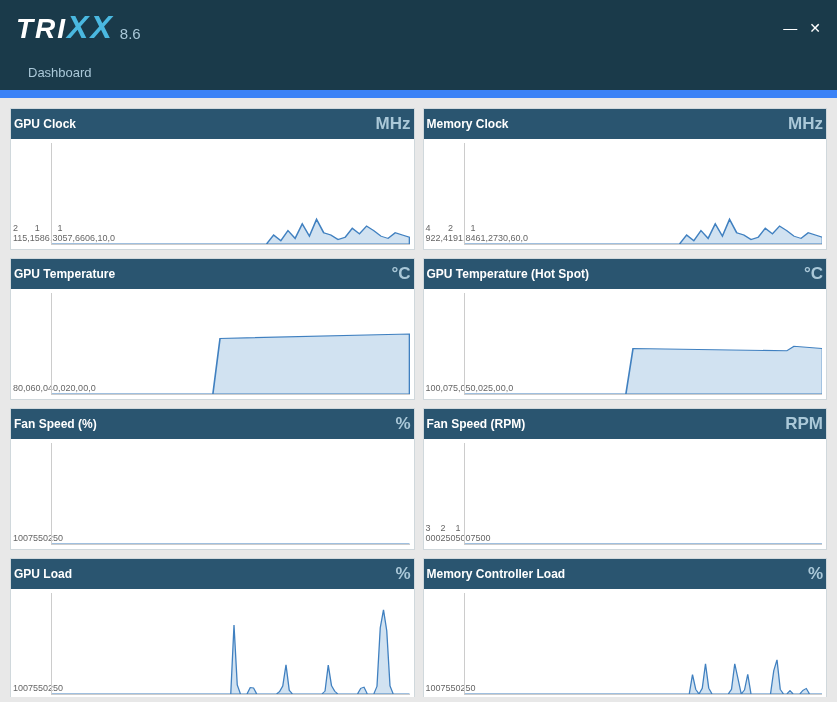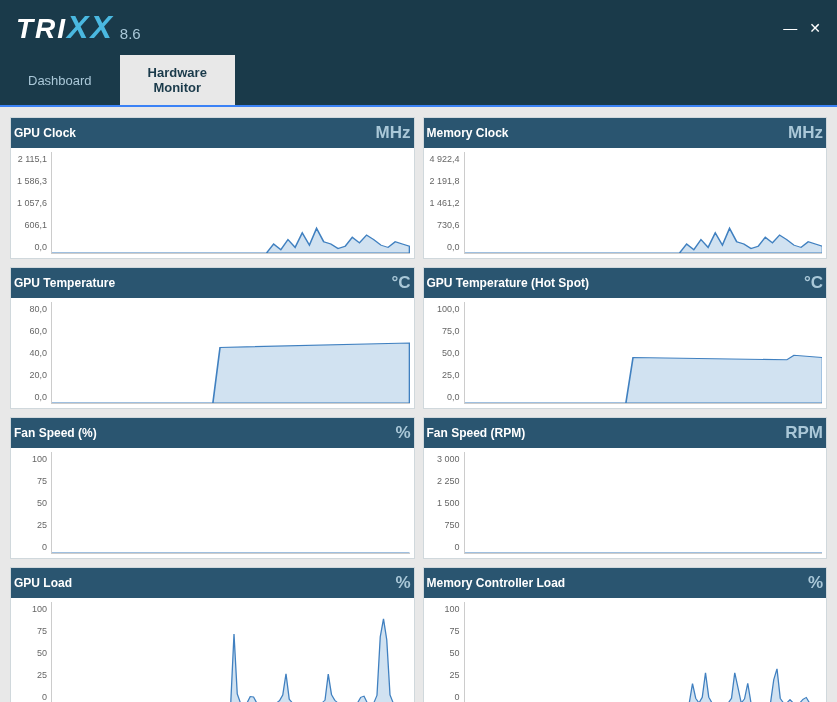--- a/index.html
+++ b/index.html
@@ -59,21 +59,21 @@
       background: none;
       border: none;
       line-height: 1;
     }
 
     
     .tab-bar {
       background: #1a3a4a;
       display: flex;
       padding: 0 0;
-      border-bottom: 2px solid #3b82f6;
+      border-bottom: 8px solid #3b82f6;
     }
     .tab {
       padding: 10px 28px;
       color: #aac8d8;
       font-size: 13px;
       cursor: pointer;
       background: transparent;
       border: none;
       text-align: center;
     }
@@ -118,21 +118,21 @@
     }
     .chart-body {
       padding: 4px 4px 4px 0;
       height: 110px;
       position: relative;
       display: flex;
     }
     .y-axis {
       width: 40px;
       display: flex;
-      flex-direction: column;
+      flex-direction: row;
       justify-content: space-between;
       align-items: flex-end;
       padding: 2px 4px 2px 2px;
       font-size: 9px;
       color: #666;
     }
     .chart-area {
       flex: 1;
       position: relative;
       border-left: 1px solid #ccc;
@@ -166,21 +166,20 @@
     <div class="version">8.6</div>
   </div>
   <div class="window-controls">
     <button class="win-btn">—</button>
     <button class="win-btn">✕</button>
   </div>
 </div>
 
 <div class="tab-bar">
   <button class="tab">Dashboard</button>
-  <button class="tab active">Hardware<br>Monitor</button>
 </div>
 
 <div class="main-content" id="charts-container">
 <div class="chart-card">
       <div class="chart-header">
         <span>GPU Clock</span>
         <span class="chart-unit">MHz</span>
       </div>
       <div class="chart-body">
         <div class="y-axis">

